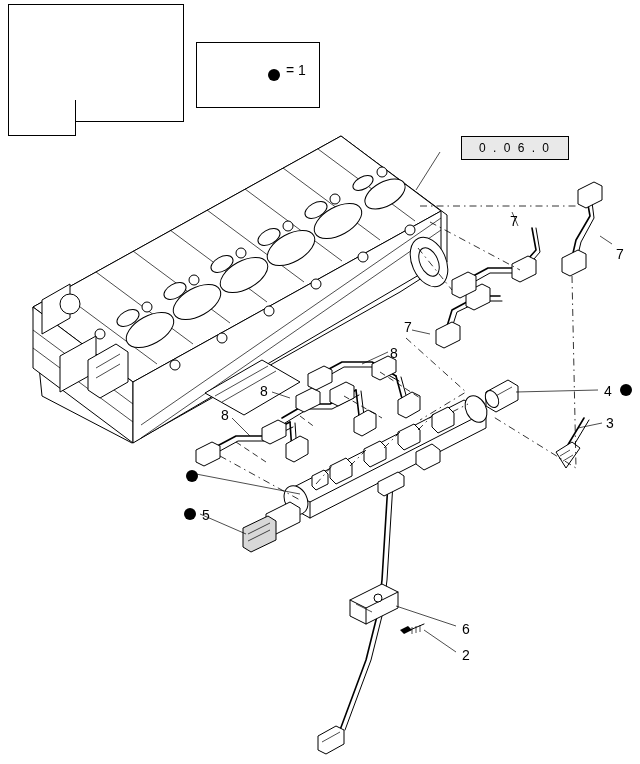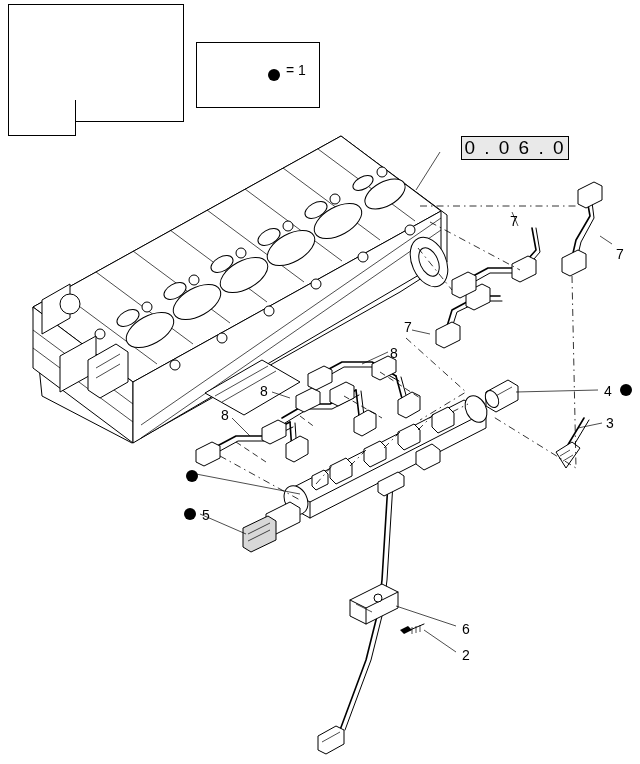--- a/index.html
+++ b/index.html
@@ -25,21 +25,21 @@
     border-top:none;
   }
   .kit-box{
     position:absolute;left:196px;top:42px;width:124px;height:66px;
     border:1.6px solid #000;background:#fff;box-sizing:border-box;
   }
   .ref-box{
     position:absolute;left:461px;top:136px;width:108px;height:24px;
     border:1.4px solid #000;background:#e9e9e9;box-sizing:border-box;
     display:flex;align-items:center;justify-content:center;
-    letter-spacing:2px;font-size:19px;
+    letter-spacing:2px;font-size:12px;
   }
   .lbl{
     position:absolute;font-size:14px;line-height:14px;
   }
   .kit-eq{
     position:absolute;font-size:14px;
   }
   .dot{
     position:absolute;width:12px;height:12px;border-radius:50%;
     background:#000;

